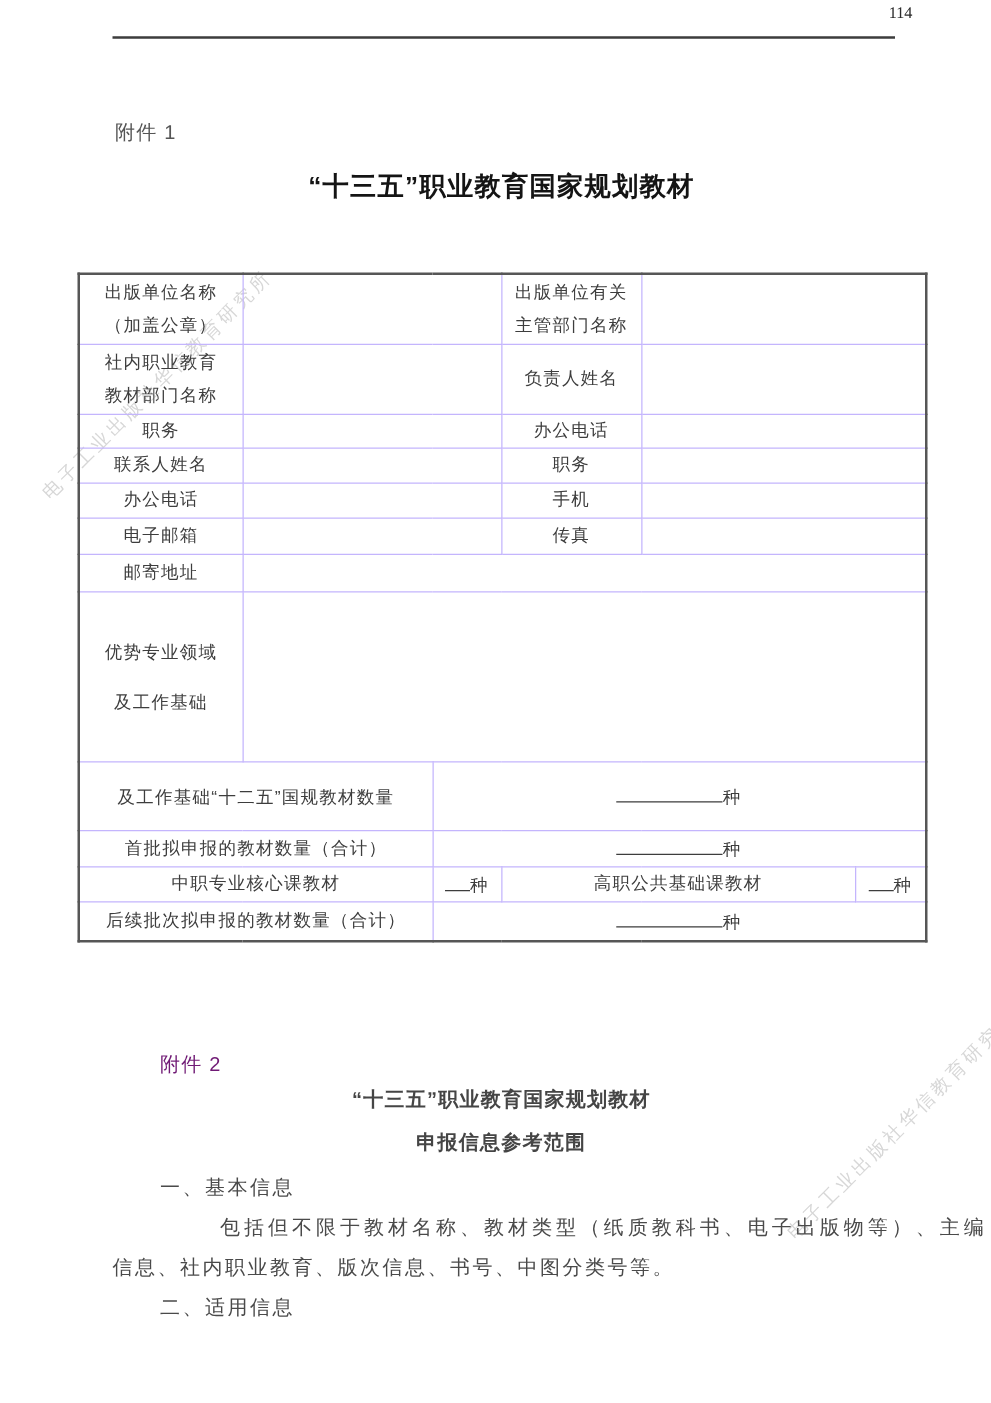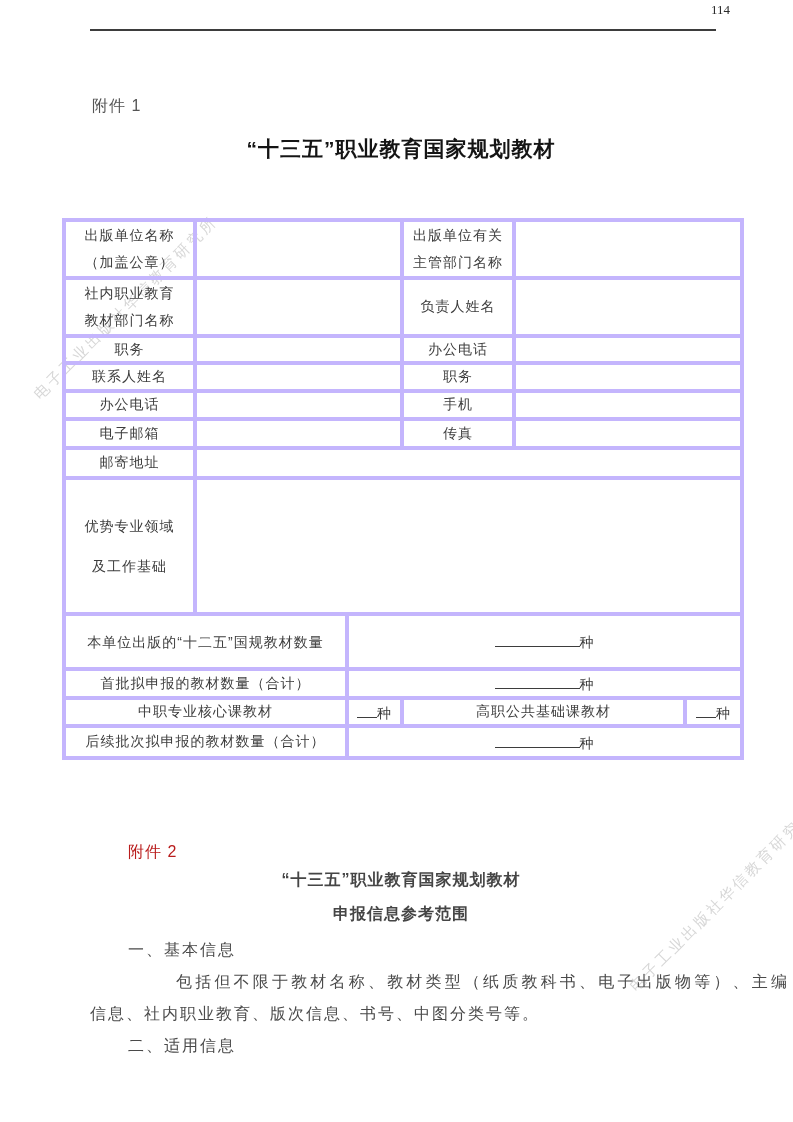--- a/index.html
+++ b/index.html
@@ -12,31 +12,31 @@
     font-family:"Liberation Serif","DejaVu Serif",serif;font-size:13px;color:#2b2b2b;margin-left:20px;}
   .header-rule{position:absolute;top:29px;left:90px;width:626px;height:0;border-top:2px solid #3d3d3d;}
   
   .att1-label{position:absolute;top:96px;left:92px;font-size:16px;letter-spacing:1px;color:#555;}
   .doc-title{position:absolute;left:62px;width:678px;text-align:center;font-weight:bold;color:#141414;}
   .doc-title.t1{top:135px;font-size:21px;letter-spacing:1px;}
   .doc-title.t2{top:181px;font-size:20px;letter-spacing:2px;}
   
   .tbl-wrap{position:absolute;top:218px;left:62px;}
   table.unit{border-collapse:collapse;table-layout:fixed;width:678px;border:2px solid #565656;}
-  table.unit td{border:4px solid #c4b5fd;text-align:center;vertical-align:middle;
+  table.unit td{border:1px solid #c4b5fd;text-align:center;vertical-align:middle;
     font-size:14px;letter-spacing:1px;color:#3d3d3d;padding:0 4px;overflow:hidden;}
   td.two-line div{line-height:27px;}
   td.tall-label div{line-height:40px;}
   td.wrap-label{padding:0 18px;line-height:26px;}
   .blank{display:inline-block;border-bottom:1px solid #3d3d3d;height:15px;vertical-align:baseline;}
   .blank.long{width:85px;}
   .blank.short{width:20px;}
   
   .att2{position:absolute;top:838px;left:62px;width:678px;color:#4a4a4a;}
-  .att2 .att2-label{position:absolute;top:4px;left:66px;font-size:16px;letter-spacing:1px;color:#b91c1c;text-align:right;}
+  .att2 .att2-label{position:absolute;top:4px;left:66px;font-size:16px;letter-spacing:1px;color:#701a75;text-align:right;}
   .att2 .b-title{position:absolute;left:0;width:678px;text-align:center;font-weight:bold;
     font-size:16px;letter-spacing:1px;color:#454545;}
   .att2 .b-title.t1{top:32px;}
   .att2 .b-title.t2{top:66px;}
   .att2 .sec{position:absolute;left:66px;font-size:16px;letter-spacing:2px;text-align:center;}
   .att2 .sec.s1{top:102px;}
   .att2 .sec.s2{top:198px;}
   .att2 .para-1{position:absolute;top:134px;left:66px;width:612px;font-size:16px;
     text-align:justify;text-align-last:justify;letter-spacing:1px;margin-left:48px;}
   .att2 .para-2{position:absolute;top:166px;left:28px;font-size:16px;letter-spacing:2px;}
@@ -119,21 +119,21 @@
         <td colspan="5"></td>
       </tr>
       <tr style="height:136px">
         <td class="tall-label">
           <div>优势专业领域</div>
           <div>及工作基础</div>
         </td>
         <td colspan="5"></td>
       </tr>
       <tr style="height:55px">
-        <td colspan="2" class="wrap-label">本单位出版的“十二五”国规教材数量</td>
+        <td colspan="2" class="wrap-label">及工作基础“十二五”国规教材数量</td>
         <td colspan="4">
           <span class="blank long"></span><span>种</span>
         </td>
       </tr>
       <tr style="height:29px">
         <td colspan="2">首批拟申报的教材数量（合计）</td>
         <td colspan="4">
           <span class="blank long"></span><span>种</span>
         </td>
       </tr>

